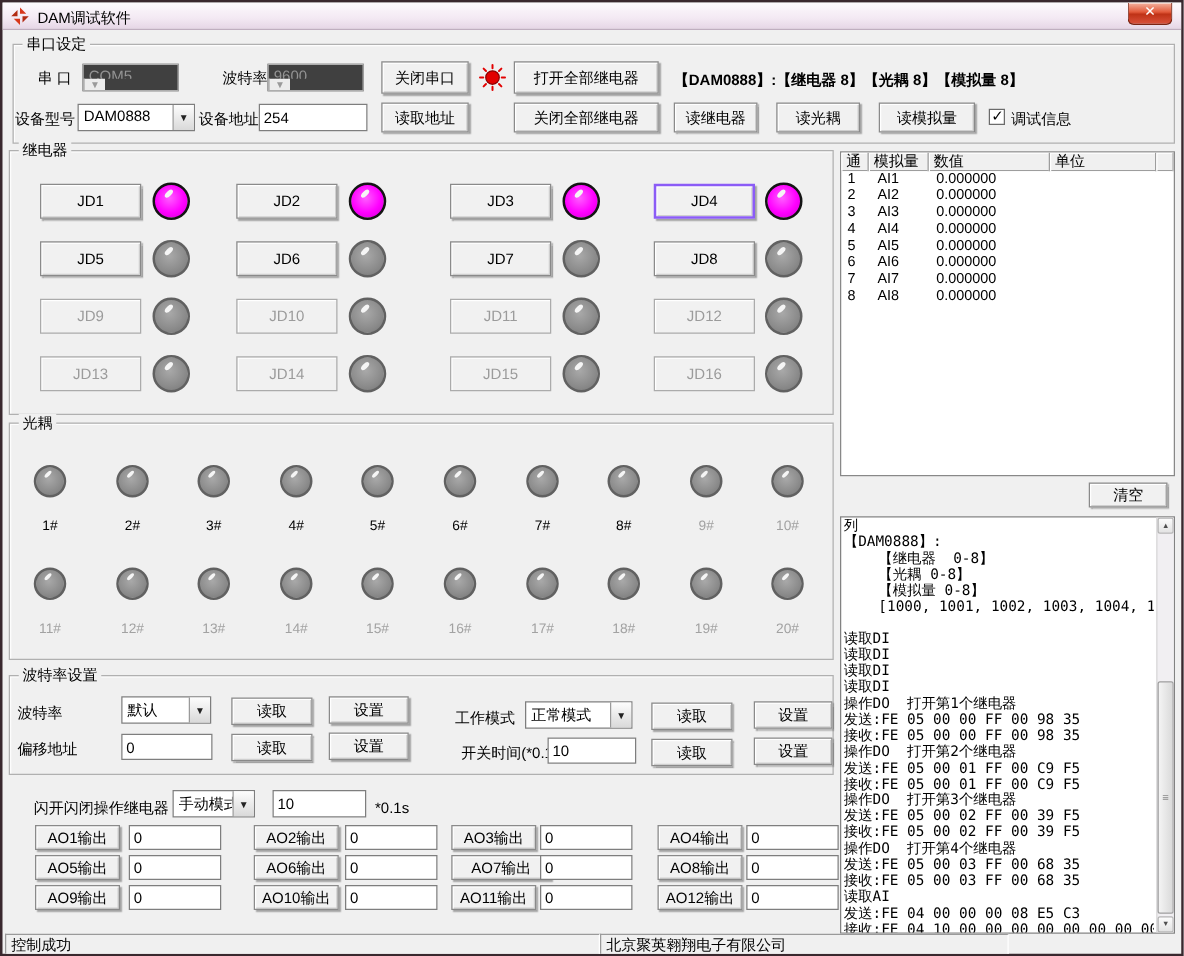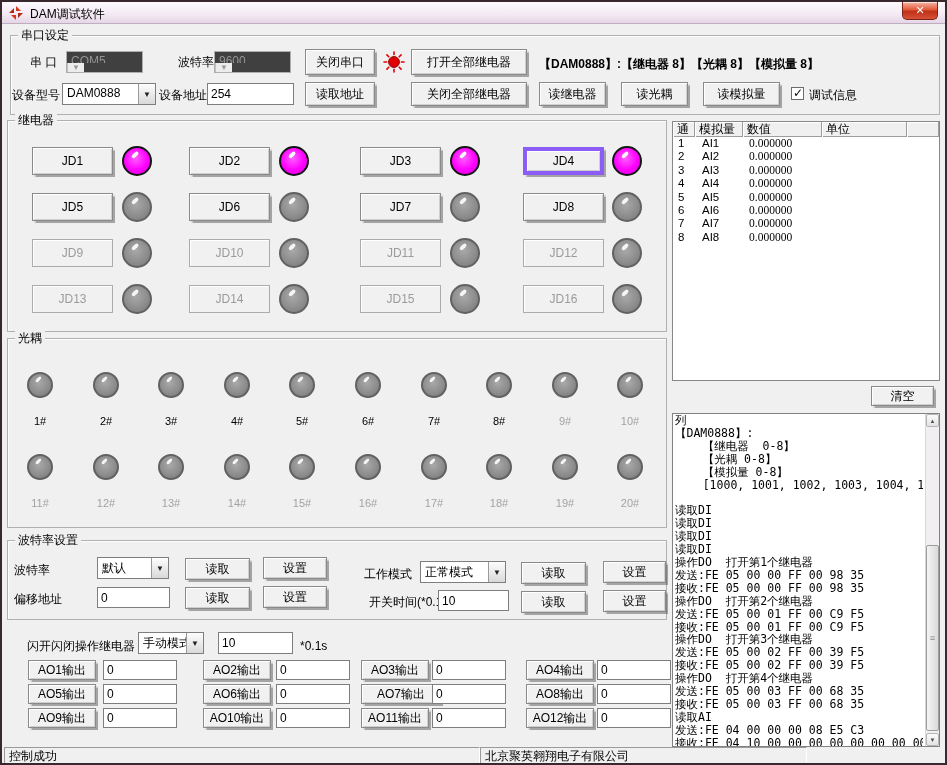--- a/index.html
+++ b/index.html
@@ -18,21 +18,21 @@
     color:#fff; font-weight:bold; font-size:11px; text-align:center; line-height:16px;
     box-shadow:inset 0 1px 0 rgba(255,255,255,.65); cursor:pointer; }
   .lbl { position:absolute; white-space:nowrap; line-height:14px; }
   .grp { position:absolute; border:1px solid #b0b0b0; box-shadow:inset 1px 1px 0 #fdfdfd; }
   .gt { position:absolute; top:-8px; left:7px; background:#f0f0f0; padding:0 3px; line-height:15px; }
   .btn { position:absolute; display:flex; align-items:center; justify-content:center;
     background:#f1f1f1; border:1px solid #8a8a8a; font-size:12px; white-space:nowrap;
     box-shadow:inset 1px 1px 0 #fff, inset -1px -1px 0 #cfcfcf, 1.5px 1.5px 1px rgba(70,70,70,.45);
     cursor:pointer; }
   .btn.dim { color:#9b9b9b; border-color:#ababab; box-shadow:inset 1px 1px 0 #fff; }
-  .btn.focused { border:4px solid #8b5cf6; }
+  .btn.focused { border:2px solid #8b5cf6; }
   .combo { position:absolute; display:flex; align-items:stretch; background:#fff;
     border:1px solid #7e7e7e; cursor:pointer; }
   .combo .val { flex:1; padding:2px 0 0 4px; overflow:hidden; white-space:nowrap; }
   .combo .arrow { width:17px; display:flex; align-items:center; justify-content:center;
     background:linear-gradient(#fdfdfd,#d9d9d9); border-left:1px solid #9a9a9a;
     font-size:8px; color:#222; }
   .combo.disabled { background:#404040; color:#949494; border-color:#aeaeae;flex-direction:column; }
   .combo.disabled .arrow { background:#ececec; color:#9a9a9a; border-left-color:#c0c0c0; }
   .tinput { position:absolute; background:#fff; border:1px solid #7e7e7e;
     font:12px "Liberation Sans","DejaVu Sans",sans-serif; padding:0 3px; margin:0; }
@@ -42,21 +42,21 @@
     background:#f5f5f5; border-radius:50%; transform:rotate(-45deg); }
   .led.on { border-color:#141414;
     background:radial-gradient(circle at 45% 40%, #ff5eff, #ff00ff 55%, #cf00cf); }
   .cb { position:absolute; width:13px; height:13px; background:#fff; border:1px solid #6b6b6b; cursor:pointer; }
   .cb.checked::after { content:"✓"; position:absolute; left:1px; top:-2px; font-size:12px; font-weight:bold; }
   .atable { position:absolute; left:670px; top:119px; width:268px; height:260px;
     background:#fff; border:1px solid #888; overflow:hidden; }
   .hdr { display:flex; height:15px; background:#f0f0f0; }
   .hc { border-right:1px solid #9d9d9d; box-shadow:inset 1px 1px 0 #fff, inset 0 -1px 0 #9d9d9d;
     padding-left:4px; font-size:12px; line-height:14px; overflow:hidden; white-space:nowrap; }
-  .c0{width:22px;} .c1{width:48px;} .c2{width:79px;font-family:Liberation Serif, serif;} .c3{width:85px;} .c4{flex:1;}
+  .c0{width:22px;} .c1{width:48px;} .c2{width:97px;} .c3{width:85px;} .c4{flex:1;}
   .trow { display:flex; height:13.4px; font-size:11.5px; line-height:13px; }
   .trow .c0{padding-left:5px;} .trow .c1{padding-left:7px;} .trow .c2{padding-left:6px;}
   .logbox { position:absolute; left:670px; top:411px; width:268px; height:334px;
     background:#fff; border:1px solid #828282; overflow:hidden; }
   .logtext { position:absolute; left:2px; top:0; right:16px; bottom:0; margin:0;
     font:11.5px/12.9px "DejaVu Sans Mono",monospace; white-space:pre; overflow:hidden; }
   .sb { position:absolute; top:0; right:0; bottom:0; width:14px; background:#f1eff2;
     border-left:1px solid #d8d8d8; }
   .sb .sbtn { position:absolute; left:0; right:0; height:13px; display:flex; align-items:center;
     justify-content:center; font-size:6px; color:#4e4e4e; background:linear-gradient(#fbfbfb,#e3e3e3);

